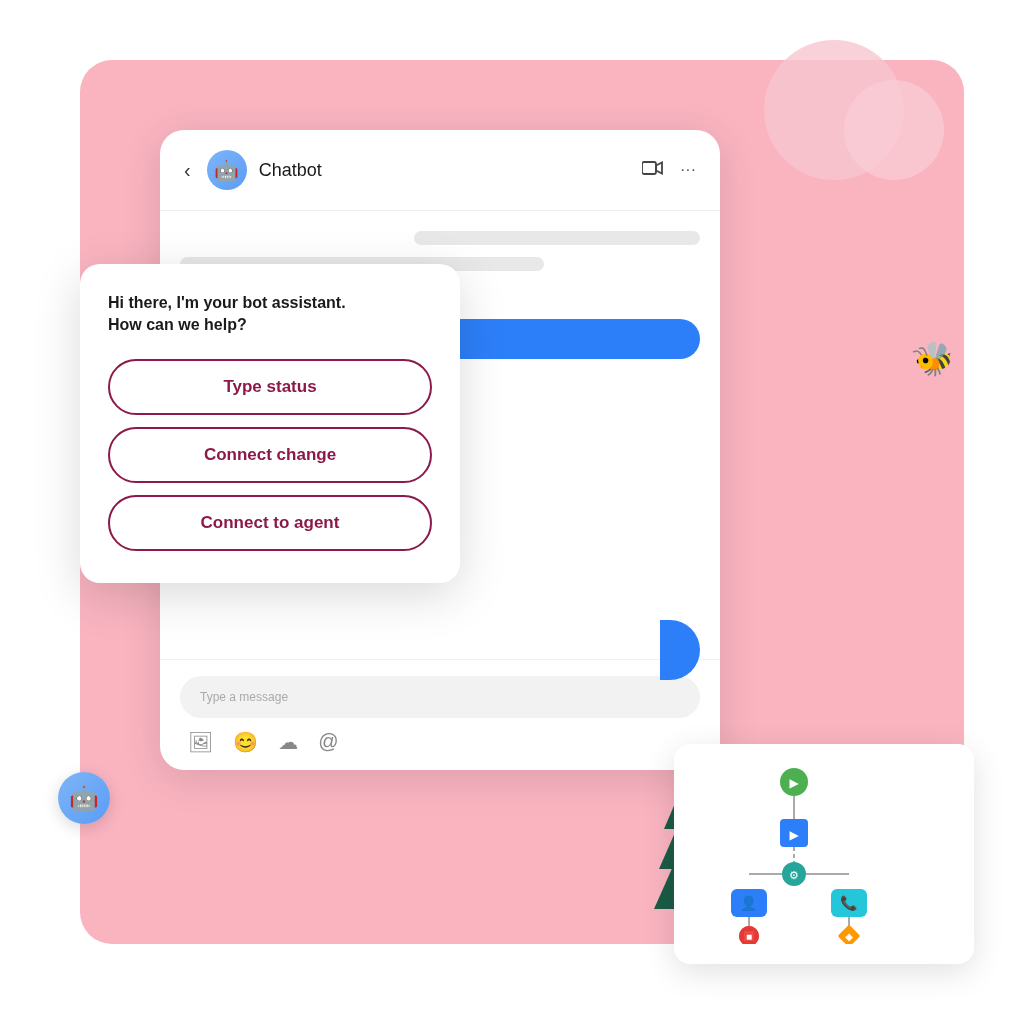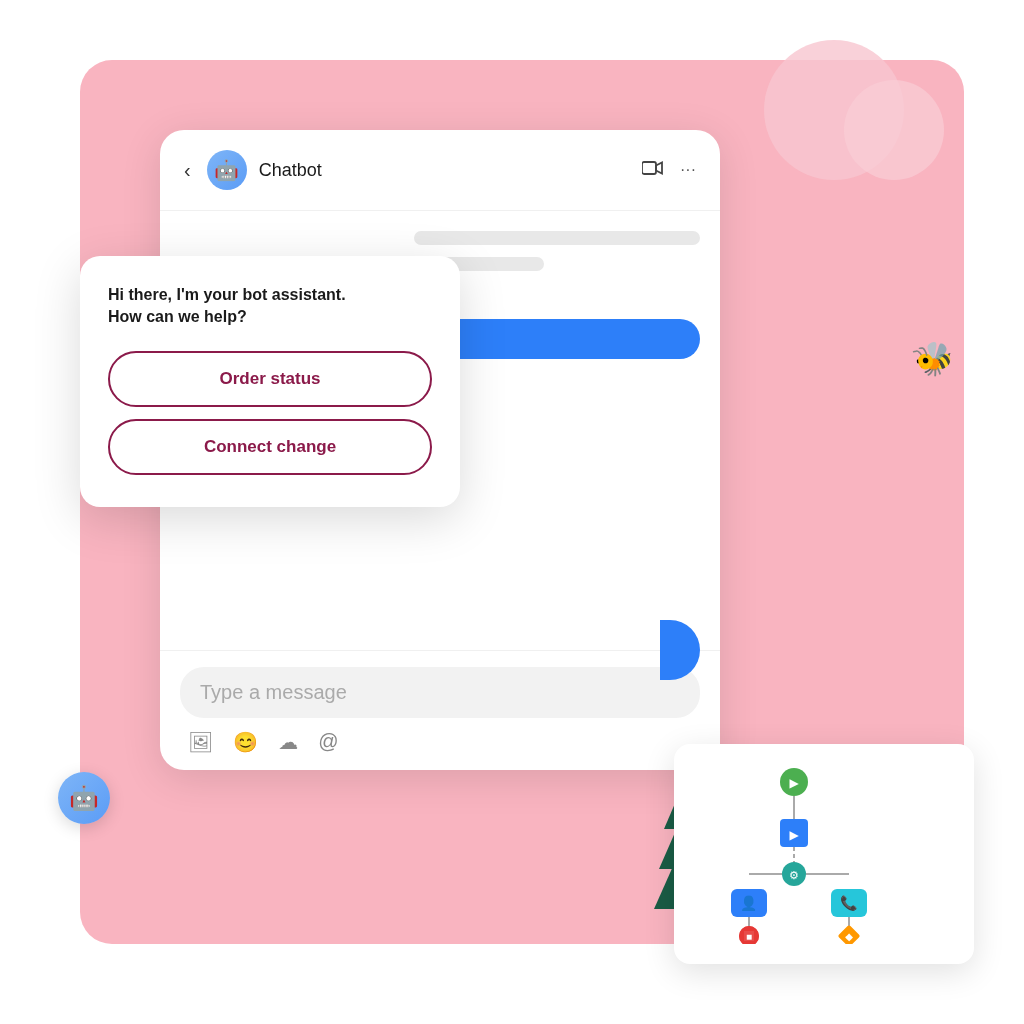--- a/index.html
+++ b/index.html
@@ -141,40 +141,40 @@
     .chat-footer {
       padding: 16px 20px;
       border-top: 1px solid #f0f0f0;
     }
 
     .message-input {
       background: #f2f2f2;
       border-radius: 24px;
       padding: 14px 20px;
       color: #aaa;
-      font-size: 20px;
+      font-size: 12px;
       margin-bottom: 12px;
     }
 
     .footer-icons {
       display: flex;
       gap: 20px;
       padding: 0 8px;
     }
 
     .footer-icon {
       font-size: 20px;
       color: #888;
       cursor: pointer;
     }
 
     
     .chatbot-popup {
       position: absolute;
-      top: 256px;
+      top: 264px;
       left: 80px;
       width: 380px;
       background: white;
       border-radius: 20px;
       box-shadow: 0 12px 48px rgba(0,0,0,0.15);
       padding: 28px 28px 32px;
       z-index: 10;
     }
 
     .popup-greeting {
@@ -306,22 +306,23 @@
         <span class="footer-icon">😊</span>
         <span class="footer-icon">☁</span>
         <span class="footer-icon">@</span>
       </div>
     </div>
   </div>
 
   <div class="chatbot-popup">
     <div class="popup-greeting">Hi there, I'm your bot assistant.<br>How can we help?</div>
 
-    <button class="option-btn">Order status</button>
+    <button class="option-btn">Type status</button>
     <button class="option-btn">Connect change</button>
+    <button class="option-btn">Connect to agent</button>
   </div>
 
   <div class="small-bot">🤖</div>
 
   <div class="half-circle"></div>
 
   <svg style="position:absolute;bottom:75px;right:200px;width:180px;height:200px;" viewBox="0 0 180 200">
 
     <polygon points="50,10 20,80 80,80" fill="#1a5c45"></polygon>
     <polygon points="50,40 15,120 85,120" fill="#1a5c45"></polygon>

